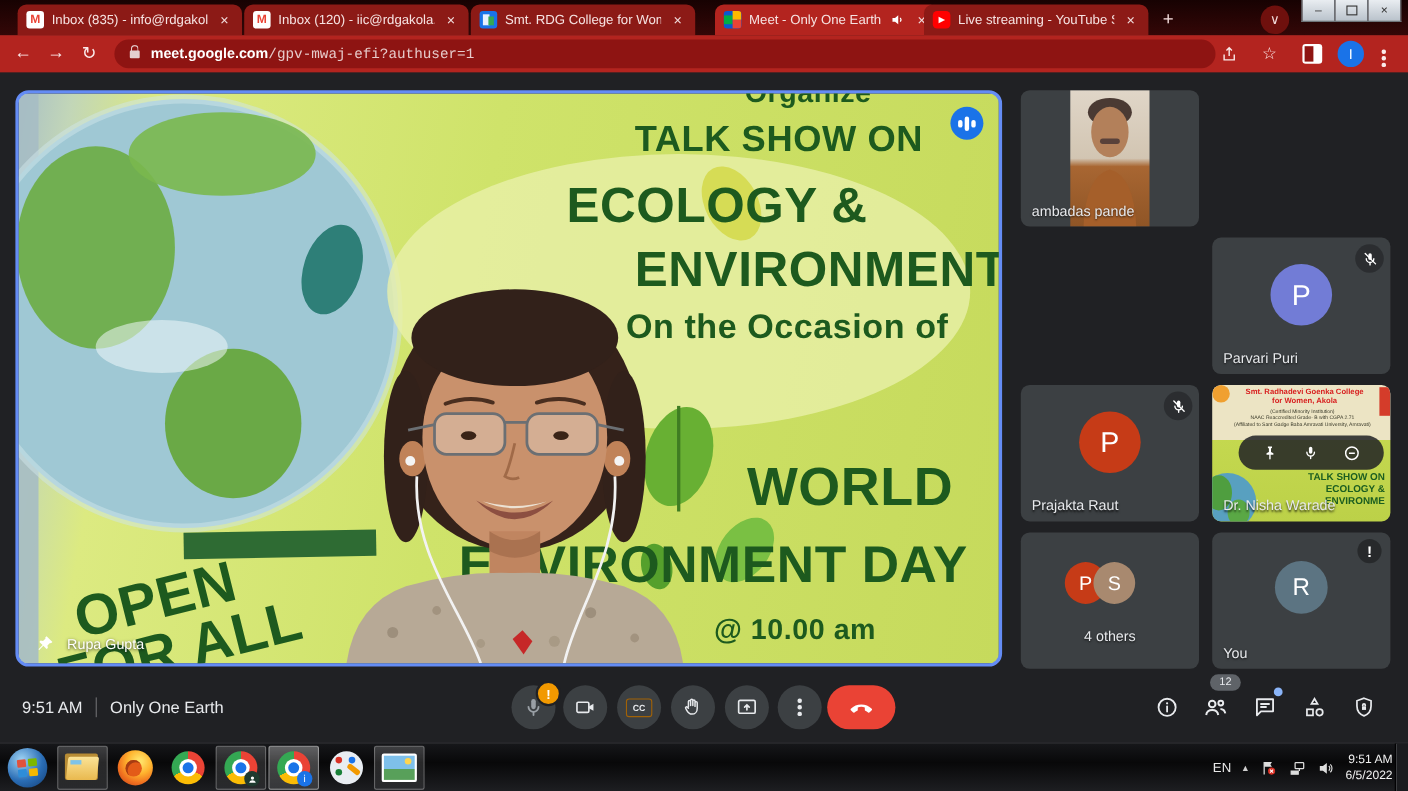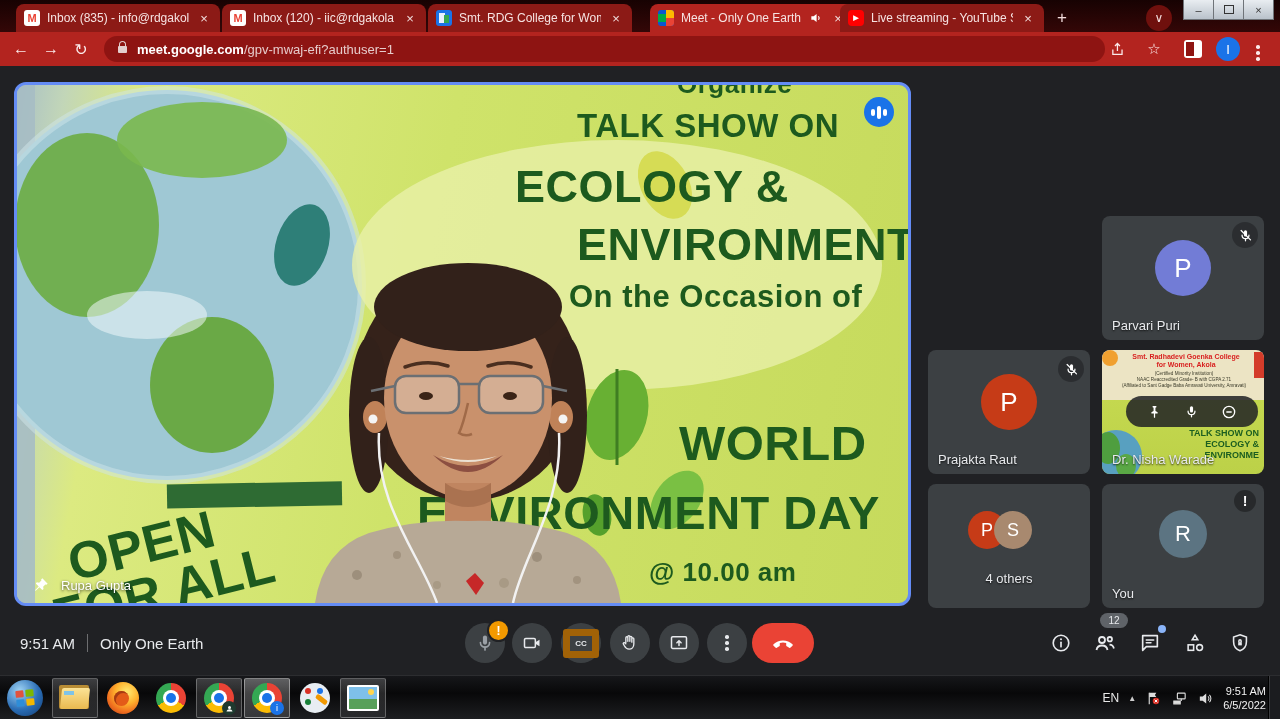--- a/index.html
+++ b/index.html
@@ -37,21 +37,21 @@
   .winbtn .rst{width:8px;height:7px;border:1px solid #333;}
 
   #toolbar{position:absolute;left:0;top:32px;width:1280px;height:34px;background:#b3241f;}
   .navbtn{position:absolute;top:4px;width:26px;height:26px;border-radius:50%;color:#fbeaea;
     font-size:16px;display:flex;align-items:center;justify-content:center;}
   #omnibox{position:absolute;left:104px;top:4px;width:1001px;height:26px;border-radius:13px;
     background:#8e1412;display:flex;align-items:center;color:#fff;font-size:13px;padding:0 14px;box-sizing:border-box;gap:10px;}
   .lock{width:9px;height:7px;background:#e4cfcf;border-radius:1px;position:relative;flex:0 0 9px;}
   .lock:after{content:"";position:absolute;left:1px;top:-5px;width:5px;height:5px;
     border:1.5px solid #e4cfcf;border-bottom:none;border-radius:4px 4px 0 0;}
-  .urlpath{color:rgba(255,255,255,.78);}
+  .urlpath{color:rgba(255,255,255,.78);font-family:Liberation Mono, monospace;}
   .obicon{position:absolute;top:5px;width:24px;height:24px;display:flex;align-items:center;
     justify-content:center;color:#fbeaea;font-size:15px;}
   #ext-icon{position:absolute;left:1184px;top:8px;width:18px;height:18px;border-radius:3px;background:#fff;}
   #ext-icon i{position:absolute;left:2px;top:2px;width:8px;height:14px;background:#8e1412;}
   #avatar{position:absolute;left:1216px;top:5px;width:24px;height:24px;border-radius:50%;
     background:#1a73e8;color:#fff;font-size:13px;display:flex;align-items:center;justify-content:center;}
   .kebab{display:flex;flex-direction:column;gap:2.5px;align-items:center;}
   .kebab i{width:3.5px;height:3.5px;border-radius:50%;background:#fbeaea;}
 
   
@@ -81,21 +81,21 @@
   
   #cbar{position:absolute;left:0;bottom:0;width:1280px;height:64px;}
   #cbar-left{position:absolute;left:20px;top:0;height:64px;display:flex;align-items:center;
     gap:12px;color:#e8eaed;font-size:15px;}
   #cbar-left .div{width:1px;height:18px;background:rgba(255,255,255,.35);}
   .cbtn{position:absolute;top:12px;width:40px;height:40px;border-radius:50%;background:#3c4043;
     display:flex;align-items:center;justify-content:center;}
   .micwarn{position:absolute;top:-4px;right:-5px;width:19px;height:19px;border-radius:50%;
     background:#f29900;color:#fff;font-size:12px;font-weight:bold;display:flex;align-items:center;
     justify-content:center;border:2px solid #202124;}
-  .ccbox{width:22px;height:15px;border:7px solid #a16207;border-radius:3px;color:#e8eaed;
+  .ccbox{width:22px;height:15px;border:1px solid #a16207;border-radius:3px;color:#e8eaed;
     font-size:8px;font-weight:bold;display:flex;align-items:center;justify-content:center;}
   #endcall{position:absolute;left:752px;top:12px;width:62px;height:40px;border-radius:20px;
     background:#ea4335;display:flex;align-items:center;justify-content:center;}
   .rbtn{position:absolute;top:14px;width:36px;height:36px;display:flex;align-items:center;justify-content:center;}
   #pplbadge{position:absolute;left:1100px;top:2px;min-width:20px;height:15px;border-radius:8px;
     background:#5f6368;color:#e8eaed;font-size:10px;display:flex;align-items:center;
     justify-content:center;padding:0 4px;z-index:3;}
   #chatdot{position:absolute;left:1158px;top:14px;width:8px;height:8px;border-radius:50%;background:#8ab4f8;z-index:3;}
 
   
@@ -279,20 +279,31 @@
       <div id="mainname">
         <span style="display:flex">
           <svg viewBox="0 0 24 24" width="16" height="16" fill="#fff">
               <path d="M14 2l8 8-2 1.6-1.4-.4-3.4 3.4.6 3.4-1.8 1.6-4.4-4.4L4 20.8 3 19.8l5.6-5.6-4.4-4.4L5.8 8l3.4.6 3.4-3.4-.4-1.4z"></path>
             </svg>
         </span>
         <span>Rupa Gupta</span>
       </div>
     </div>
 
+    <div class="tile" style="left:928px;top:16px">
+      <div class="vstrip" style="left:45px;width:72px;background:linear-gradient(#e0d6c8 0%,#d2c5b2 50%,#a86632 56%,#8f5526 100%)">
+        <svg width="72" height="124" viewBox="0 0 72 124">
+          <ellipse cx="36" cy="20" rx="20" ry="13" fill="#4a3a33"></ellipse>
+          <ellipse cx="36" cy="38" rx="17" ry="23" fill="#b3805a"></ellipse>
+          <rect x="27" y="44" width="18" height="5" rx="2.5" fill="#59413a"></rect>
+          <path d="M12 124 Q14 78 36 72 Q58 78 60 124 Z" fill="#a55f2a"></path>
+        </svg>
+      </div>
+      <div class="pname">ambadas pande</div>
+    </div>
 
 
 
     <div class="tile" style="left:1102px;top:150px">
       <div class="avcirc" style="left:53px;top:24px;width:56px;height:56px;background:#727cd6;font-size:26px">P</div>
       <div class="mutebadge">
         <svg viewBox="0 0 24 24" width="15" height="15" stroke="#fff" fill="none" stroke-width="2" stroke-linecap="round">
             <rect x="9.5" y="3.5" width="5" height="10" rx="2.5" fill="#fff" stroke="none"></rect>
             <path d="M6.5 11.5a5.5 5.5 0 0 0 11 0"></path>
             <path d="M12 17v3.5"></path>

